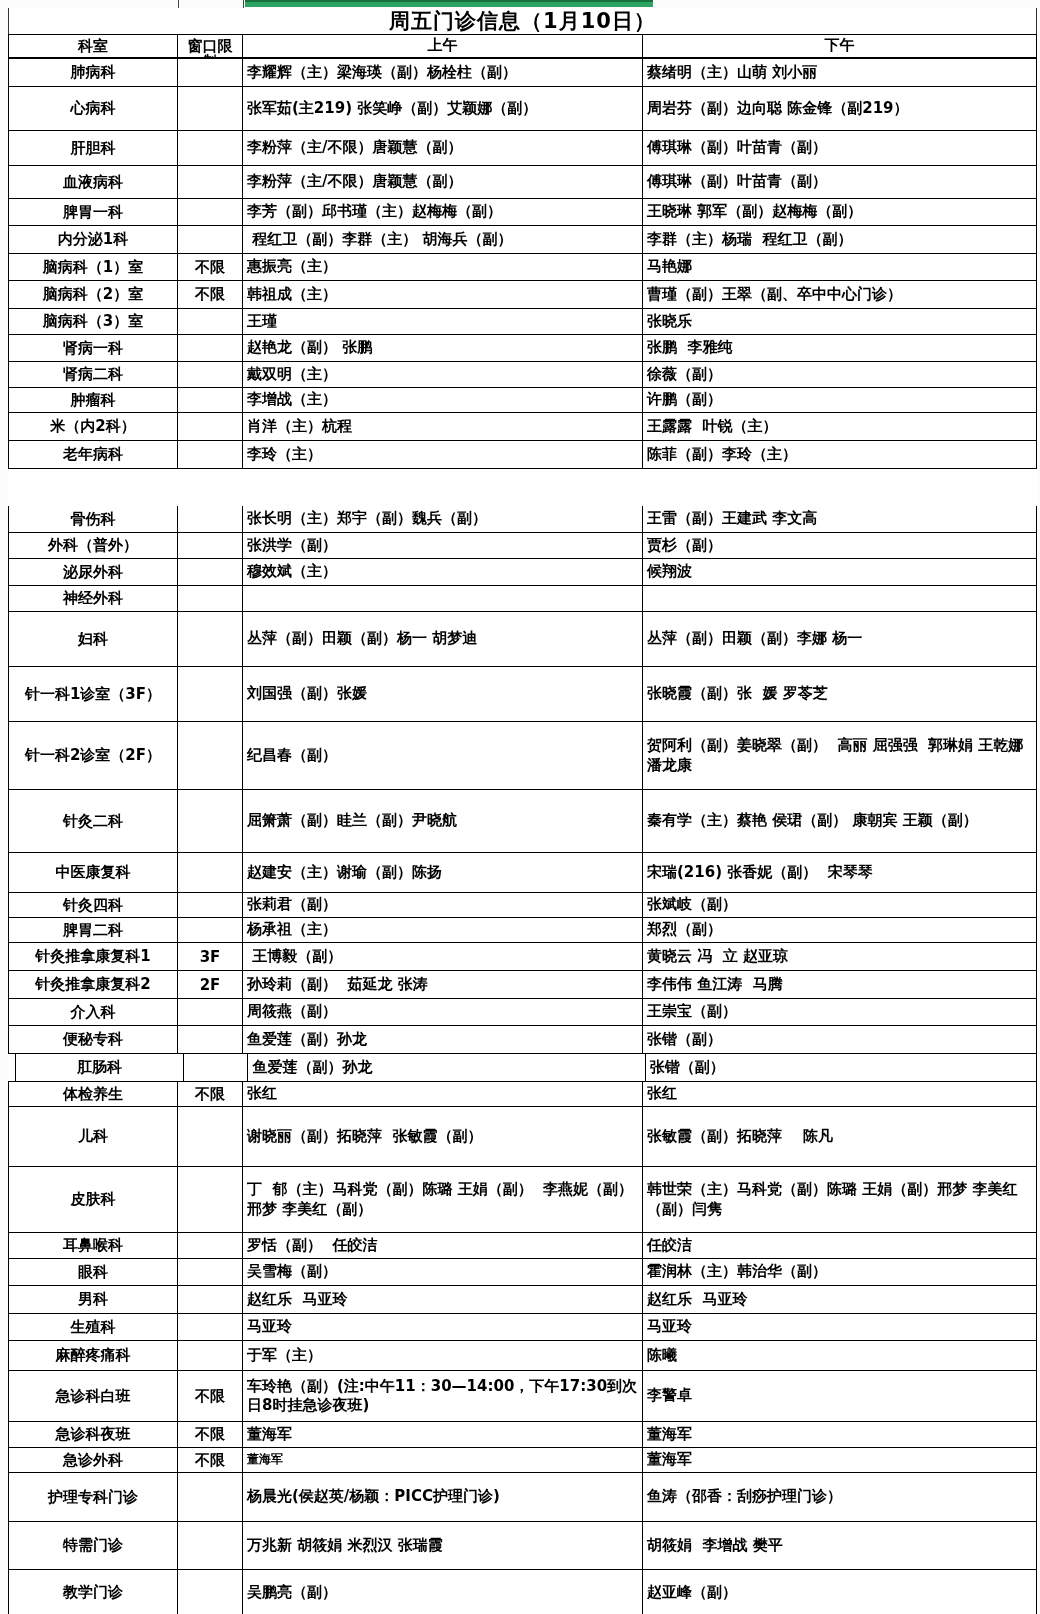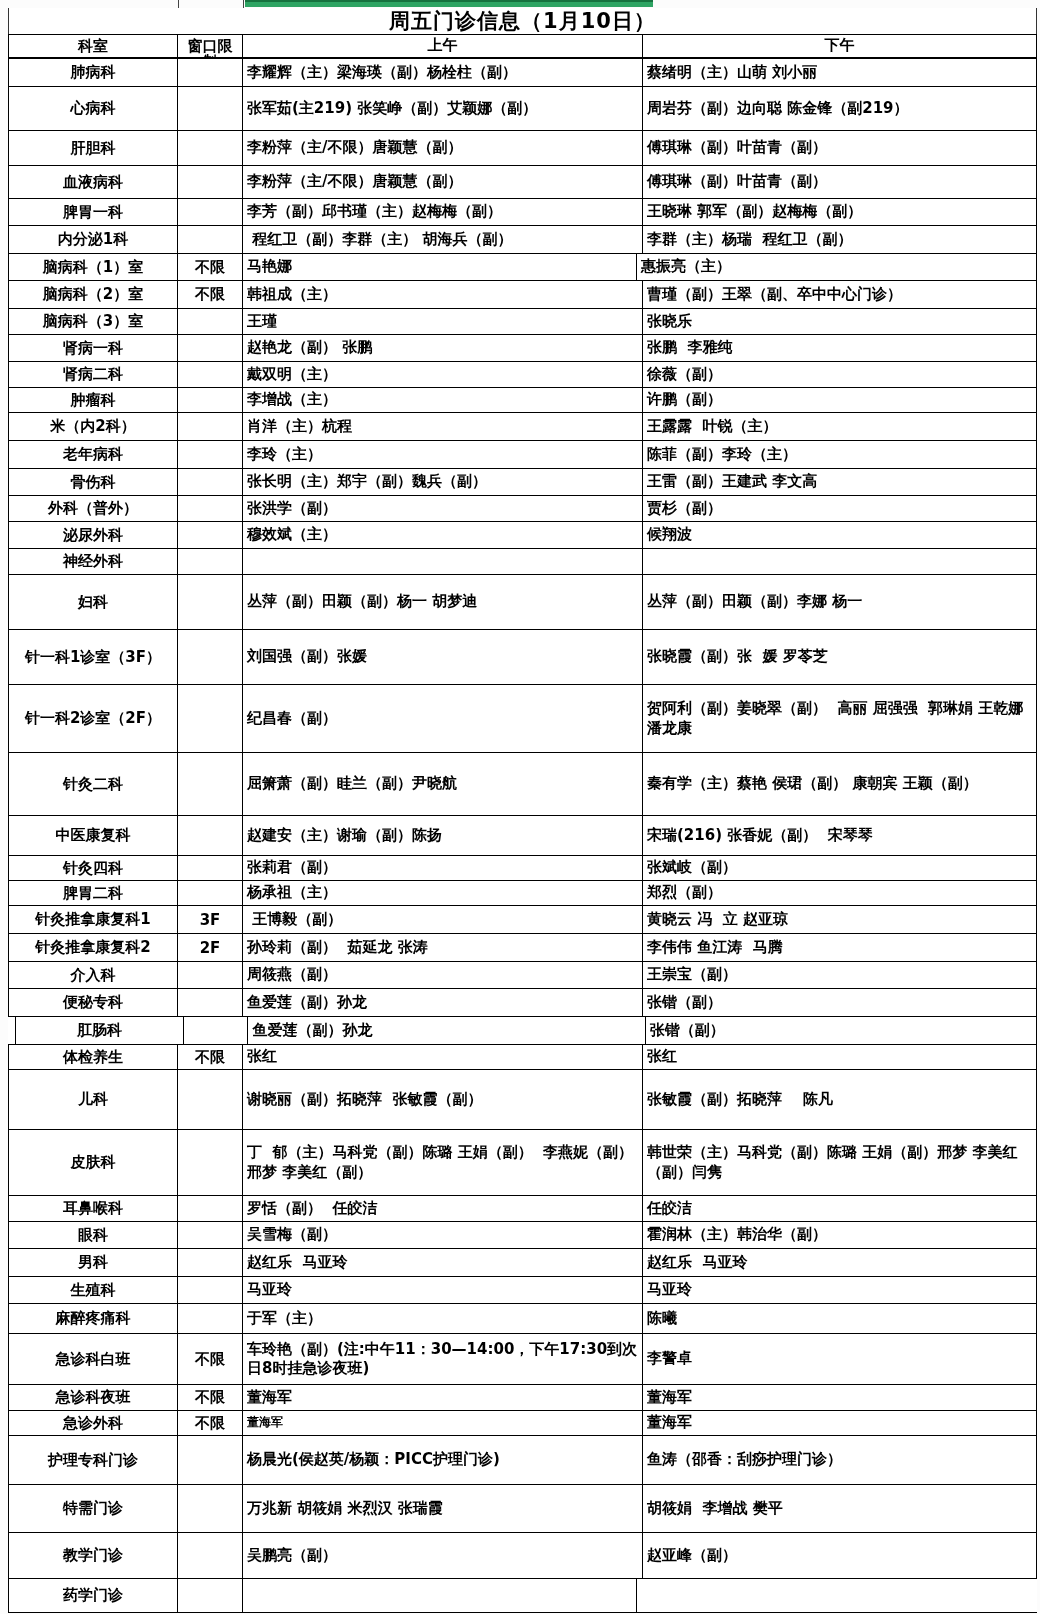--- a/index.html
+++ b/index.html
@@ -87,22 +87,22 @@
           </div>
           <div class="row" style="height: 28px;">
             <div class="cell dept">内分泌1科</div>
             <div class="cell window"></div>
             <div class="cell period"> 程红卫（副）李群（主） 胡海兵（副）</div>
             <div class="cell period last">李群（主）杨瑞  程红卫（副）</div>
           </div>
           <div class="row" style="height: 27px;">
             <div class="cell dept">脑病科（1）室</div>
             <div class="cell window">不限</div>
+            <div class="cell period">惠振亮（主）</div>
             <div class="cell period last">马艳娜</div>
-            <div class="cell period">惠振亮（主）</div>
           </div>
           <div class="row" style="height: 28px;">
             <div class="cell dept">脑病科（2）室</div>
             <div class="cell window">不限</div>
             <div class="cell period">韩祖成（主）</div>
             <div class="cell period last">曹瑾（副）王翠（副、卒中中心门诊）</div>
           </div>
           <div class="row" style="height: 26px;">
             <div class="cell dept">脑病科（3）室</div>
             <div class="cell window"></div>
@@ -132,21 +132,21 @@
             <div class="cell window"></div>
             <div class="cell period">肖洋（主）杭程</div>
             <div class="cell period last">王露露  叶锐（主）</div>
           </div>
           <div class="row" style="height: 28px;">
             <div class="cell dept">老年病科</div>
             <div class="cell window"></div>
             <div class="cell period">李玲（主）</div>
             <div class="cell period last">陈菲（副）李玲（主）</div>
           </div>
-          <div class="row" style="height: 27px;">
+          <div class="row" style="height: 27px; margin-top: 37px;">
             <div class="cell dept">骨伤科</div>
             <div class="cell window"></div>
             <div class="cell period">张长明（主）郑宇（副）魏兵（副）</div>
             <div class="cell period last">王雷（副）王建武 李文高</div>
           </div>
           <div class="row" style="height: 26px;">
             <div class="cell dept">外科（普外）</div>
             <div class="cell window"></div>
             <div class="cell period">张洪学（副）</div>
             <div class="cell period last">贾杉（副）</div>

